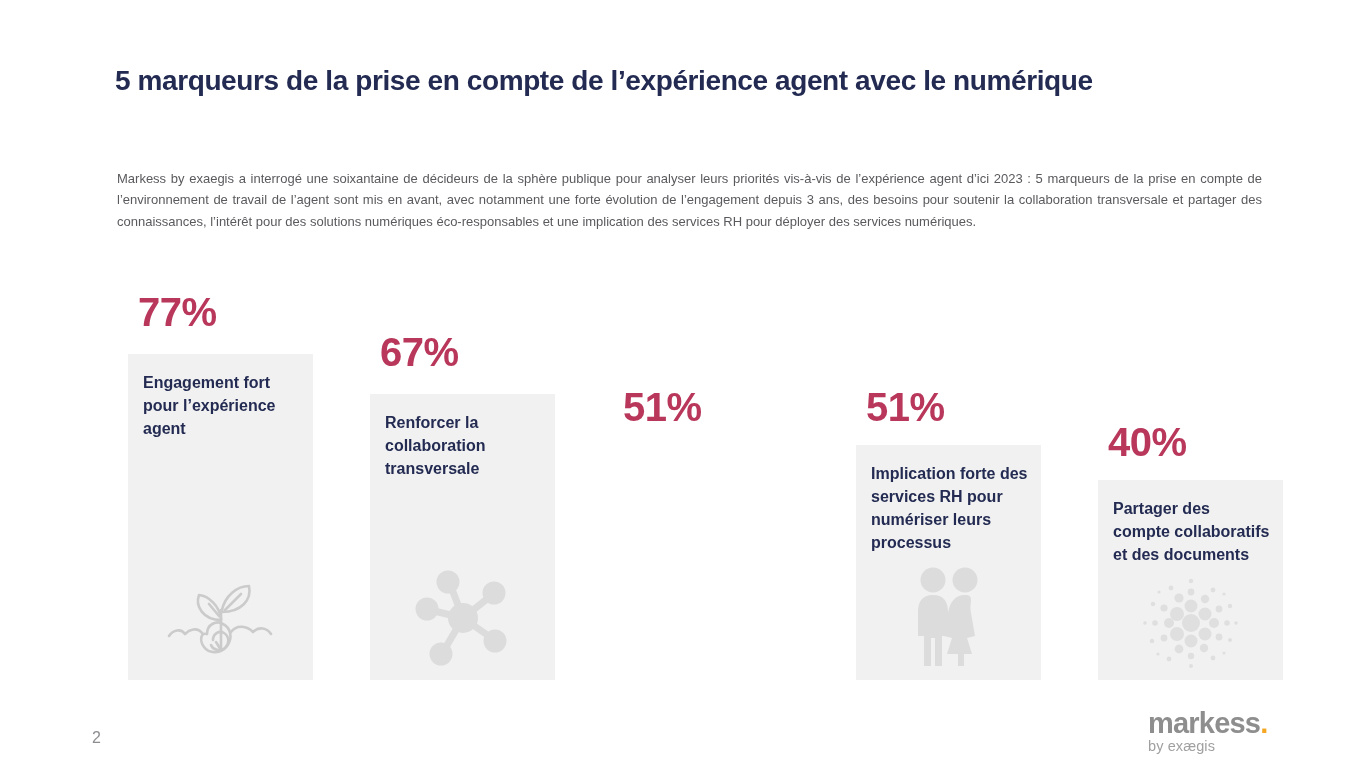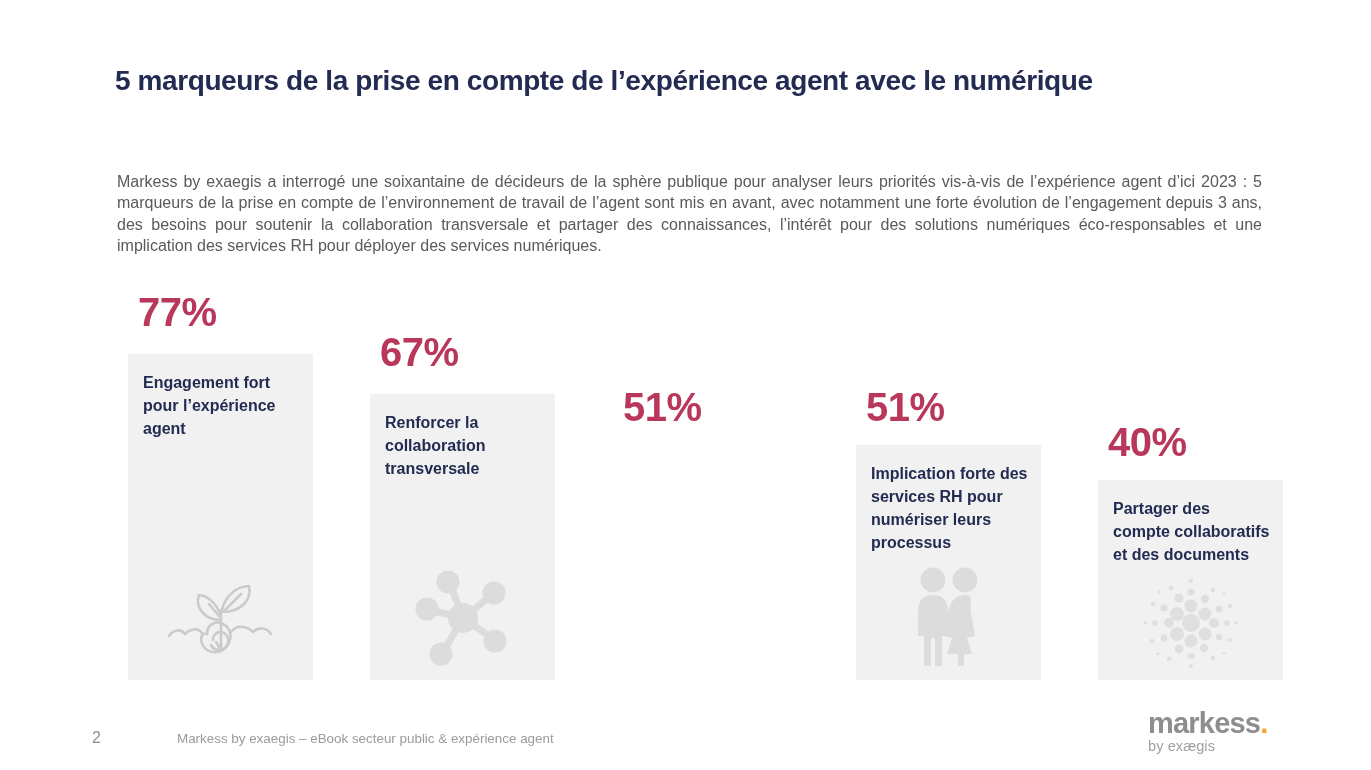--- a/index.html
+++ b/index.html
@@ -31,21 +31,21 @@
     color: #232B52;
     letter-spacing: -0.4px;
   }
 
   
   .intro {
     position: absolute;
     left: 117px;
     top: 155px;
     width: 1145px;
-    font-size: 16px;
+    font-size: 13px;
     line-height: 21.3px;
     color: #5a5a5e;
     text-align: justify;
     font-weight: 400;
   }
 
   
   .cards {
     position: absolute;
     left: 128px;
@@ -257,20 +257,19 @@
             <circle cx="27" cy="86" r="1.6"></circle>
             <circle cx="93" cy="85" r="1.6"></circle>
           </svg>
         </div>
       </div>
     </div>
 
   </div>
 
   <div class="page-num">2</div>
-  <div class="footer-text">Markess by exaegis – eBook secteur public &amp; expérience agent</div>
 
   <div class="logo">
     <div class="logo-main"><span>markess</span><span class="logo-dot">.</span></div>
     <div class="logo-sub">by exægis</div>
   </div>
 
 </div>
 
 </body></html>

